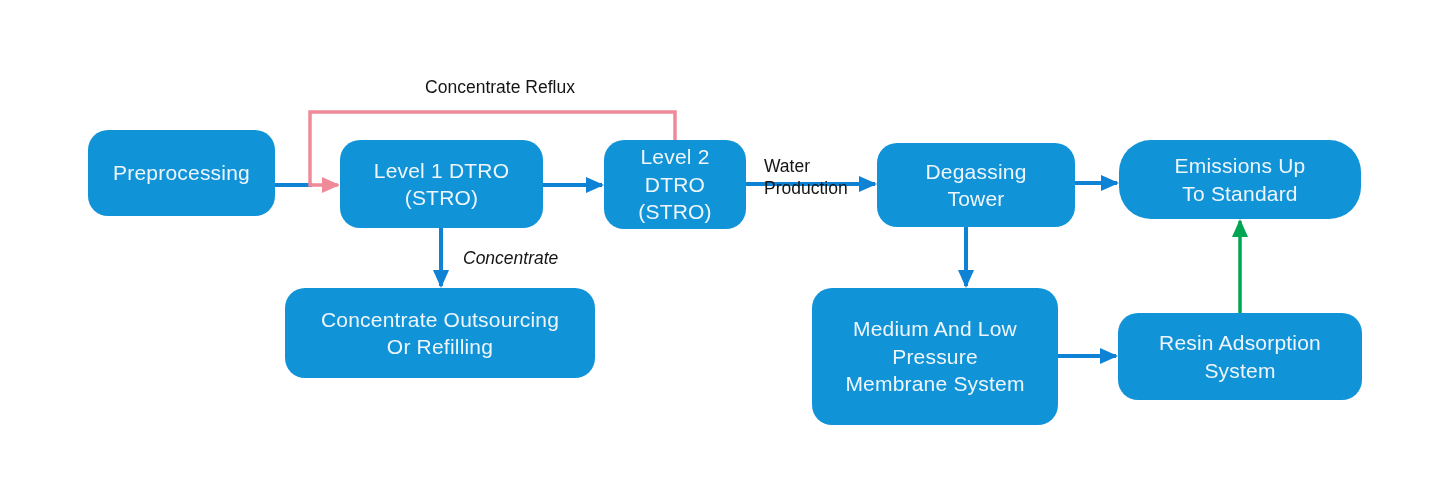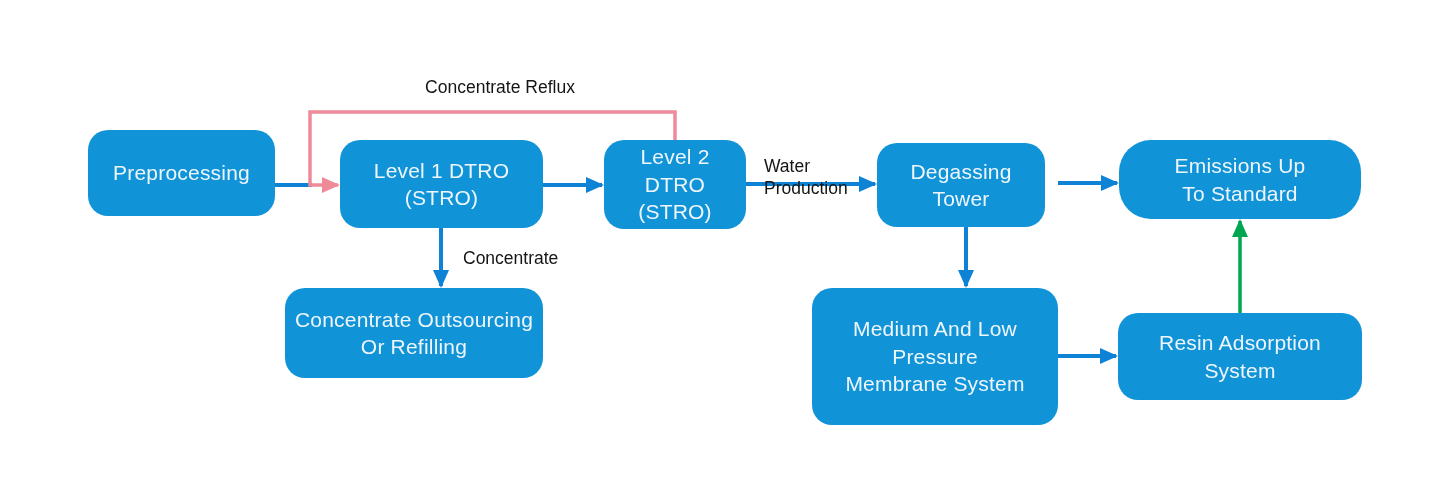--- a/index.html
+++ b/index.html
@@ -91,36 +91,36 @@
 
   <div class="node" style="left:88px; top:130px; width:187px; height:86px;">Preprocessing</div>
 
   <div class="node" style="left:340px; top:140px; width:203px; height:88px;">Level 1 DTRO
 (STRO)</div>
 
   <div class="node" style="left:604px; top:140px; width:142px; height:89px;">Level 2
 DTRO
 (STRO)</div>
 
-  <div class="node" style="left:877px; top:143px; width:168px; height:84px;">Degassing
+  <div class="node" style="left:877px; top:143px; width:198px; height:84px;">Degassing
 Tower</div>
 
   <div class="node" style="left:1119px; top:140px; width:242px; height:79px;border-radius:32px;">Emissions Up
 To Standard</div>
 
-  <div class="node" style="left:285px; top:288px; width:258px; height:90px;">Concentrate Outsourcing
+  <div class="node" style="left:285px; top:288px; width:310px; height:90px;">Concentrate Outsourcing
 Or Refilling</div>
 
   <div class="node" style="left:1118px; top:313px; width:244px; height:87px;">Resin Adsorption
 System</div>
 
   <div class="node" style="left:812px; top:288px; width:246px; height:137px;">Medium And Low
 Pressure
 Membrane System</div>
 
   <div class="edge-label center" style="left:405px; top:76px; width:190px;">Concentrate Reflux</div>
 
   <div class="edge-label" style="left:764px; top:133px; width:120px;margin-top:22px;">Water
 Production</div>
 
-  <div class="edge-label" style="left:463px; top:247px; width:130px;">Concentrate</div>
+  <div class="edge-label" style="left:463px; top:247px; width:130px;font-style:italic;">Concentrate</div>
 
 </div>
 
 </body></html>

